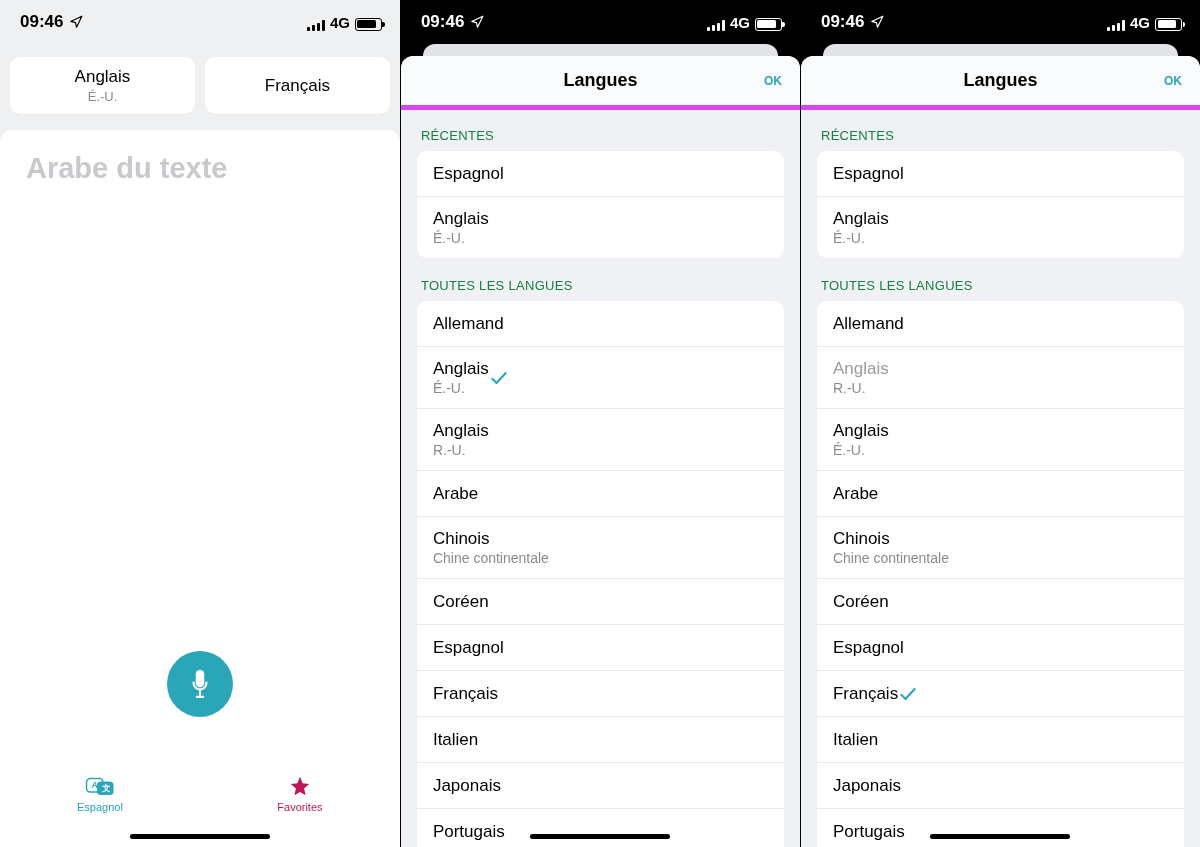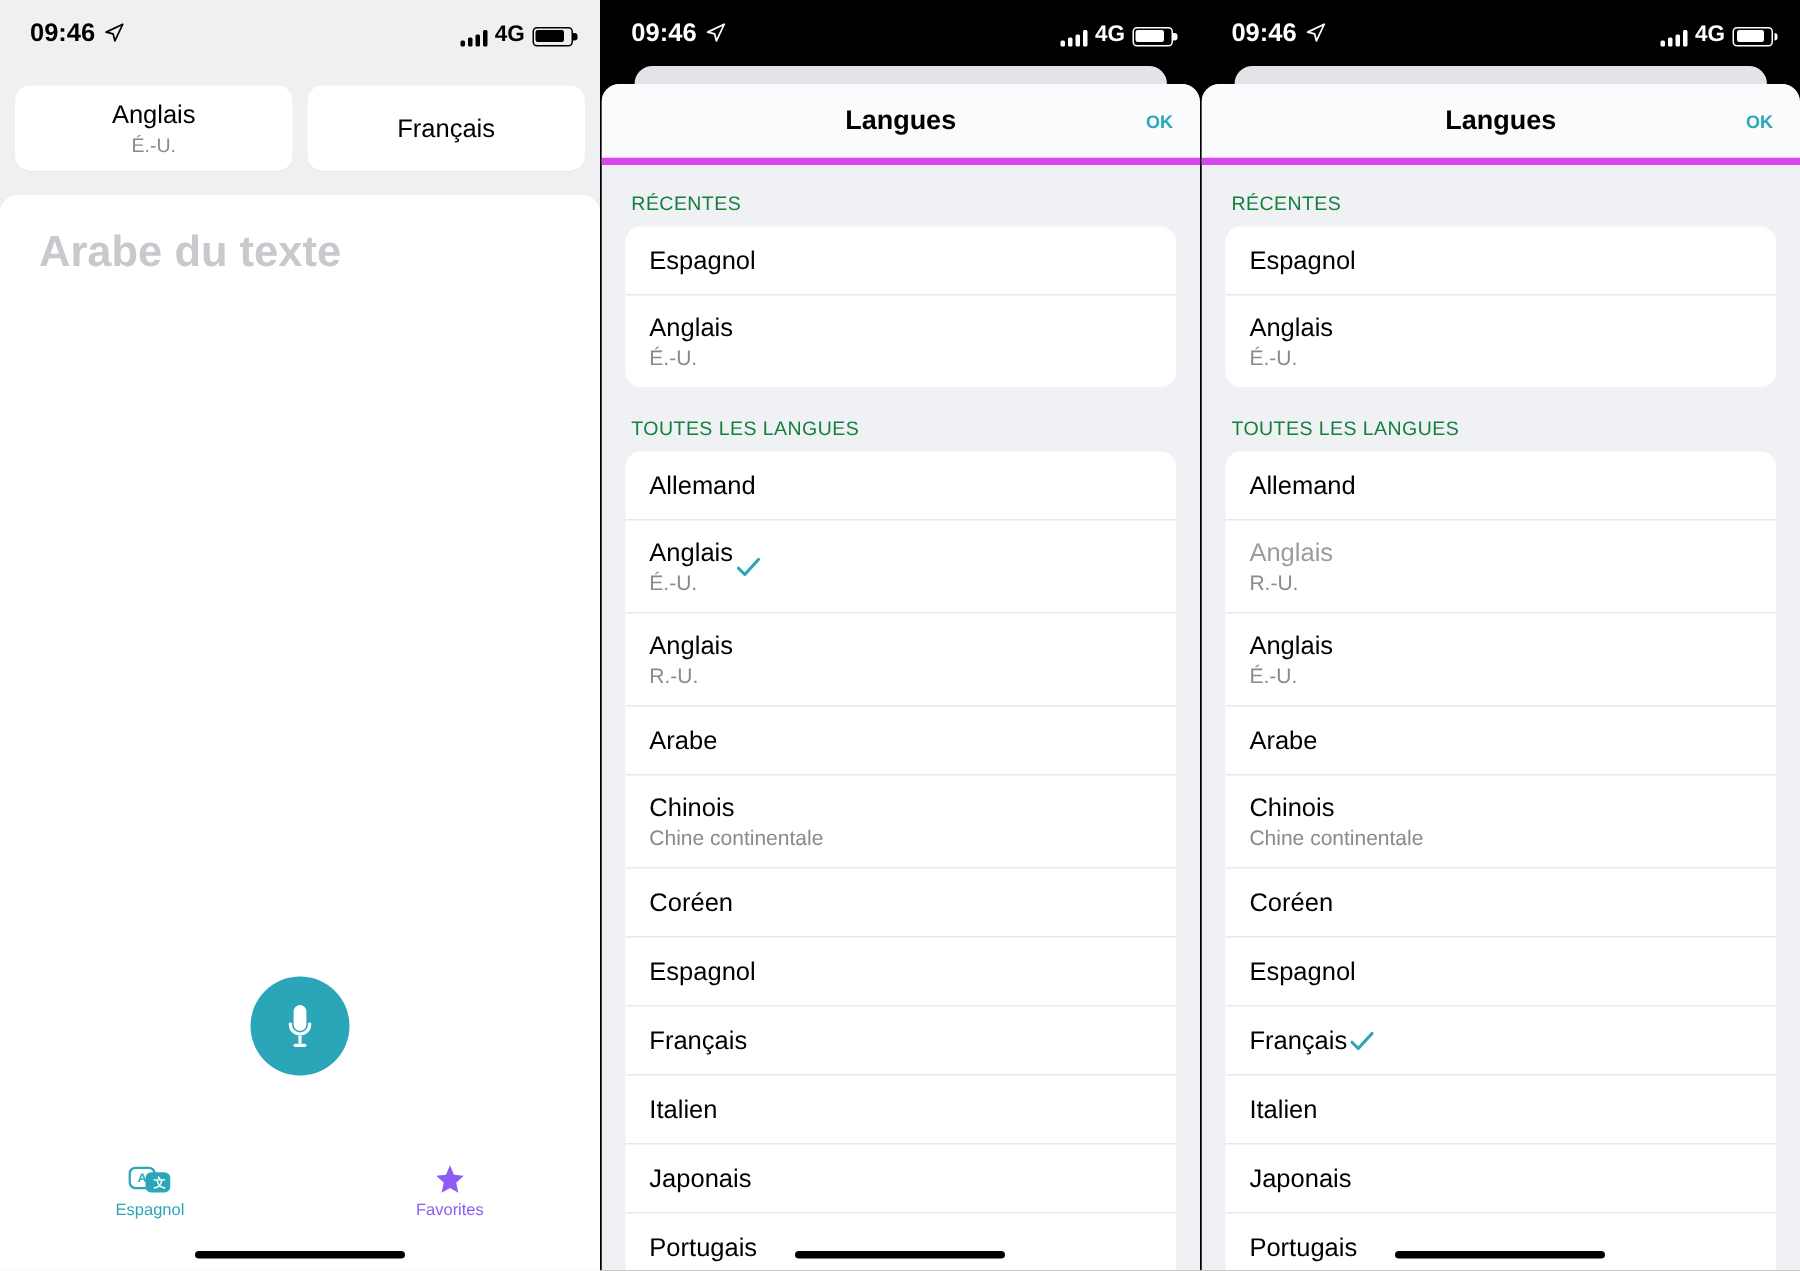--- a/index.html
+++ b/index.html
@@ -58,21 +58,21 @@
     display:flex; align-items:center; justify-content:center;
   }
   .mic-btn svg { fill:#fff; }
   .tabbar {
     position:absolute; bottom:0; left:0; right:0;
     background:#fff; height:84px; display:flex; align-items:flex-start;
     padding-top:12px;
   }
   .tabitem { flex:1; display:flex; flex-direction:column; align-items:center; gap:4px; }
   .tabitem.active { color:#2aa6b8; }
-  .tabitem.inactive { color:#8b5cf6; }
+  .tabitem.inactive { color:#be185d; }
   .tablabel { font-size:11px; font-weight:500; }
   .home-ind { position:absolute; bottom:8px; left:50%; transform:translateX(-50%); width:140px; height:5px; background:#000; border-radius:3px; }
 
   
   .s23 { background:#000; }
   .sheet-bg-strip { height:12px; background:#000; position:relative; }
   .sheet-bg-strip::after{
     content:""; position:absolute; left:22px; right:22px; bottom:-2px; height:14px;
     background:#e3e4e8; border-radius:12px 12px 0 0;
   }

